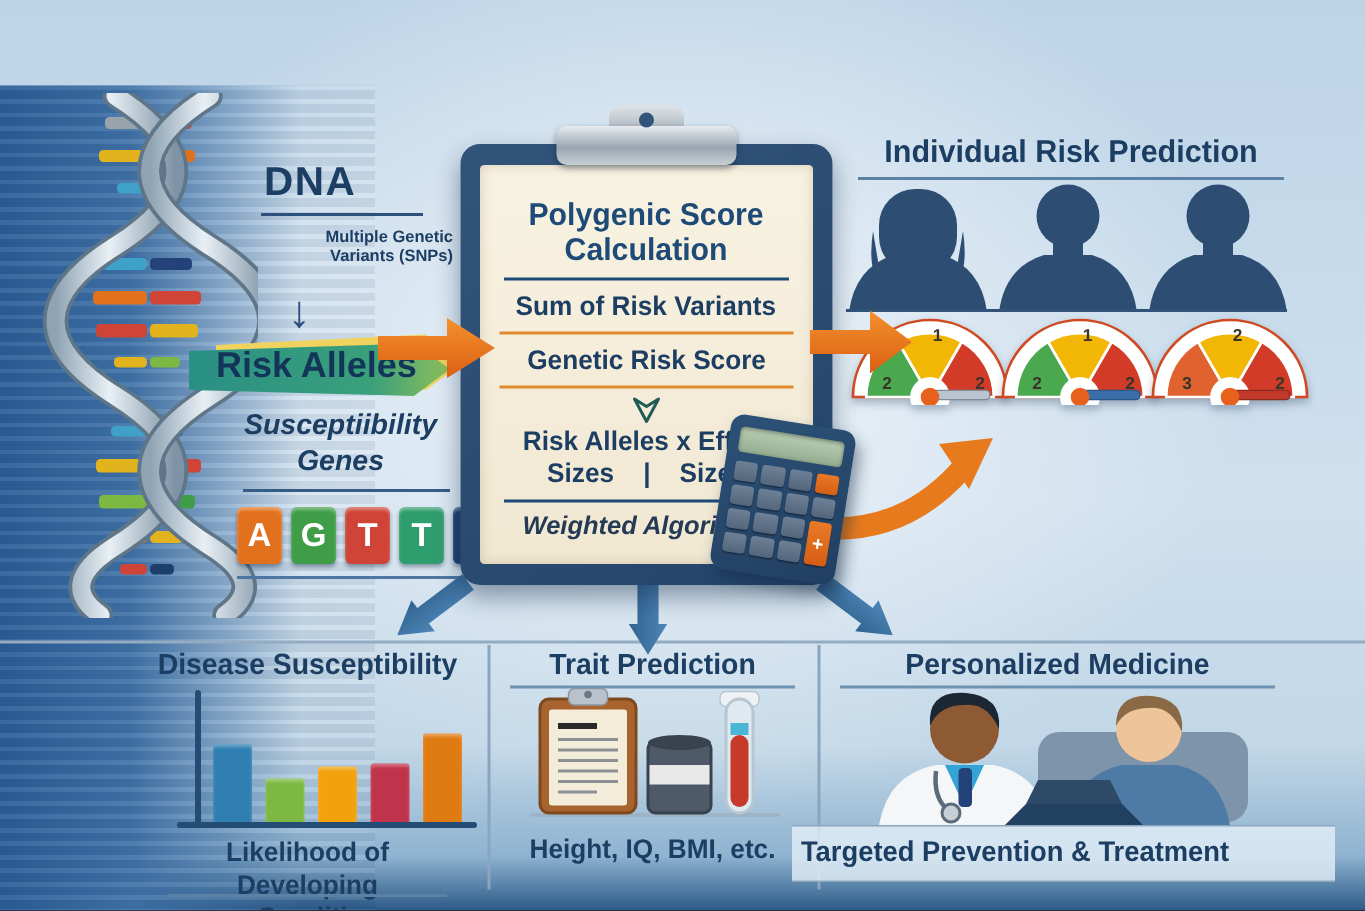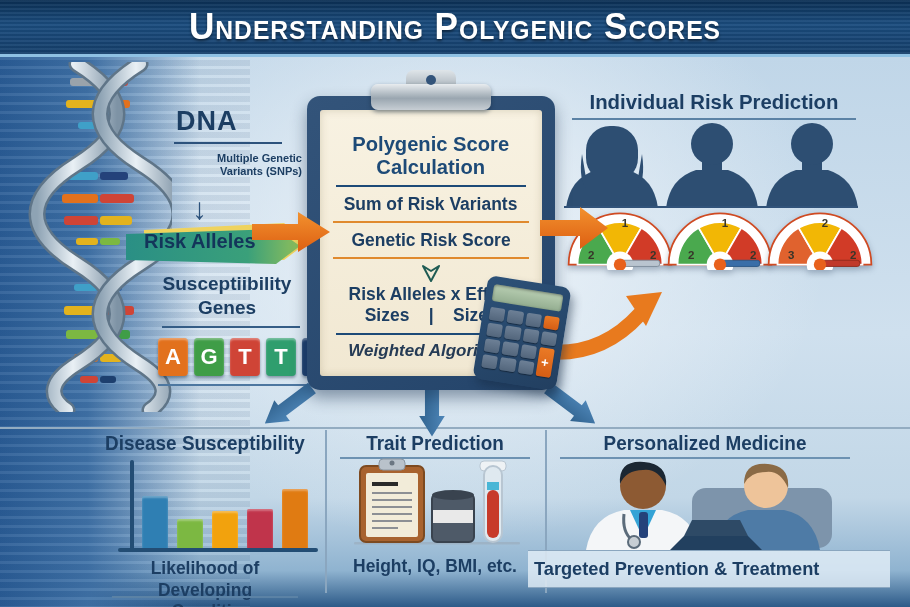--- a/index.html
+++ b/index.html
@@ -35,24 +35,24 @@
   .dna-label{ position:absolute; left:176px; top:106px; z-index:3;
     font-size:27px; font-weight:bold; color:#1c3e63; letter-spacing:1px;}
   .dna-underline{ position:absolute; left:174px; top:142px; width:108px; height:2px; background:#2c527c; z-index:3;}
   .variants-label{ position:absolute; left:172px; top:152px; width:130px; z-index:3;
     font-size:11px; font-weight:bold; color:#1c3e63; line-height:1.15;text-align:right;}
   .down-arrow{ position:absolute; left:192px; top:192px; z-index:3;
     font-size:30px; color:#2c527c; font-weight:bold;}
   
   .banner-svg{ position:absolute; left:126px; top:222px; z-index:3; }
   .banner-text{ position:absolute; left:144px; top:230px; z-index:4;
-    font-size:20px; font-weight:bold; color:#13355a; }
+    font-size:24px; font-weight:bold; color:#13355a; }
   .orange-arrow-1{ position:absolute; left:252px; top:204px; z-index:6; }
   .suscept-label{ position:absolute; left:152px; top:272px; width:150px; text-align:center; z-index:3;
-    font-size:19px; font-weight:bold; color:#1c3e63; line-height:1.25;}
+    font-size:19px; font-weight:bold; font-style:italic; color:#1c3e63; line-height:1.25;}
   .suscept-underline{ position:absolute; left:162px; top:326px; width:138px; height:2px; background:#355d86; z-index:3;}
   .tiles{ position:absolute; left:158px; top:338px; z-index:3; display:flex; gap:6px;}
   .tile{ width:30px; height:38px; border-radius:4px; display:flex; align-items:center; justify-content:center;
     color:#fff; font-weight:bold; font-size:22px; box-shadow:0 2px 3px rgba(10,35,60,.4), inset 0 2px 2px rgba(255,255,255,.35);}
   .tiles-underline{ position:absolute; left:158px; top:384px; width:172px; height:2px; background:#4d77a0; z-index:3;}
   
   .clipboard{
     position:absolute; left:307px; top:96px; width:248px; height:294px; z-index:4;
     background:linear-gradient(145deg,#33547a,#24446a); border-radius:13px;
     box-shadow:0 8px 16px rgba(20,45,75,.45);
@@ -133,23 +133,20 @@
   .med-caption-band{ position:absolute; left:528px; top:550px; width:362px; height:38px; z-index:4;
     background:rgba(228,239,248,.8); border-top:1px solid #8aa6bf; border-bottom:1px solid #8aa6bf;
     display:flex; align-items:center; justify-content:flex-start;}
   .med-caption{ font-size:19px; font-weight:bold; color:#1c3e63; transform:scaleX(.96);}
 </style>
 </head>
 <body>
 
 <div id="stage">
 
-  <div class="header">
-    <div class="header-title">Understanding Polygenic Scores</div>
-  </div>
 
   <div class="left-band"></div>
 
   <svg class="dna-svg" width="150" height="350" viewBox="0 0 150 350">
     <defs>
       <linearGradient id="strand" x1="0" y1="0" x2="1" y2="0">
         <stop offset="0" stop-color="#8ea3b4"></stop>
           <stop offset=".45" stop-color="#e9f0f5"></stop>
           <stop offset="1" stop-color="#7e93a5"></stop>
       </linearGradient>

